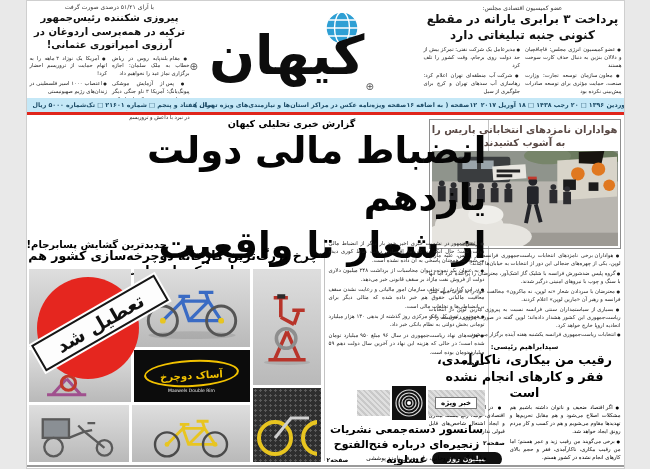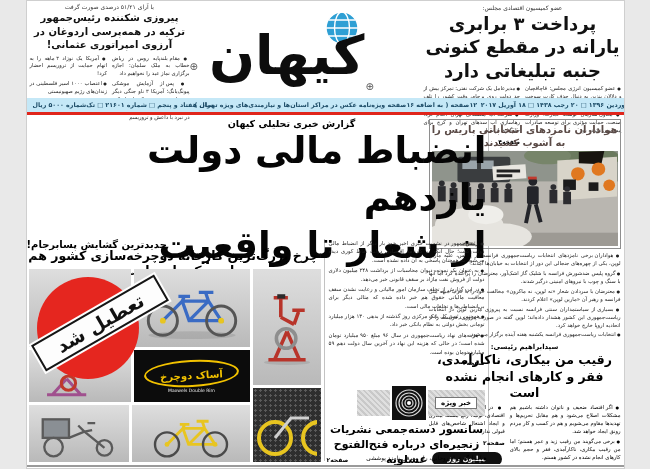--- a/index.html
+++ b/index.html
@@ -12,21 +12,21 @@
   }
   .abs { position:absolute; }
   .ctr { text-align:center; }
   .jst { text-align:justify; }
 
   
   .story-left { left:3px; top:2px; width:160px; }
   .story-right { right:2px; top:3px; width:198px; }
   .kicker-tiny { font-size:6px; color:#333; }
   .hl-left { font-size:10px; font-weight:bold; line-height:1.35; color:#111; margin-top:1px;}
-  .hl-right { font-size:18px; font-weight:bold; line-height:1.3; color:#111; margin-top:1px;}
+  .hl-right { font-size:12px; font-weight:bold; line-height:1.3; color:#111; margin-top:1px;}
   .mini-cols { display:flex; gap:5px; margin-top:3px; }
   .mini-col { flex:1; font-size:5.3px; line-height:1.5; color:#222; text-align:justify; }
   .b { display:block; margin-bottom:2px; }
   .b::before { content:"● "; font-size:4px; }
   .pg { font-weight:bold; font-size:6px; color:#000; white-space:nowrap; }
 
   .logo-area { left:174px; top:10px; width:164px; height:86px; }
   .logo-text { position:absolute; right:0; left:16px; top:18px; text-align:center;
     font-size:54px; font-weight:bold; color:#0d0d0d; letter-spacing:-2px; line-height:1;margin-left:34px; }
   .globe { position:absolute; top:0; right:6px; width:34px; height:34px; }

